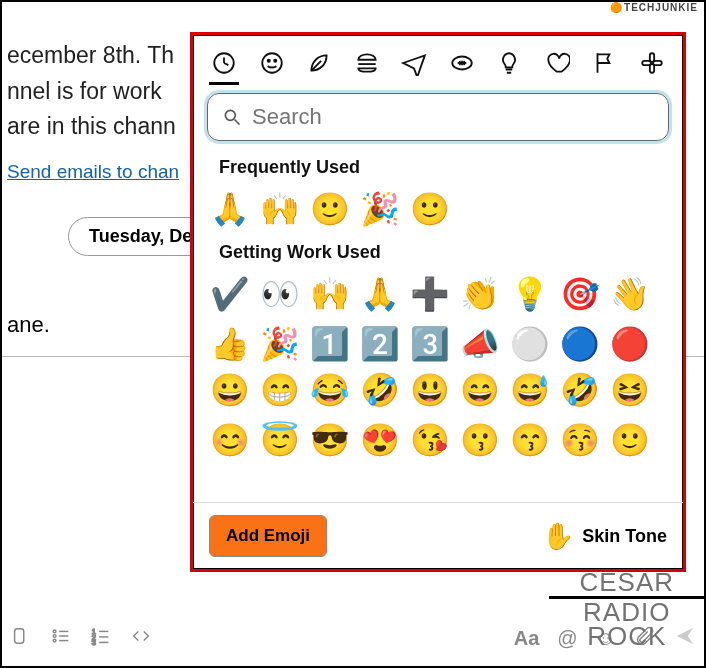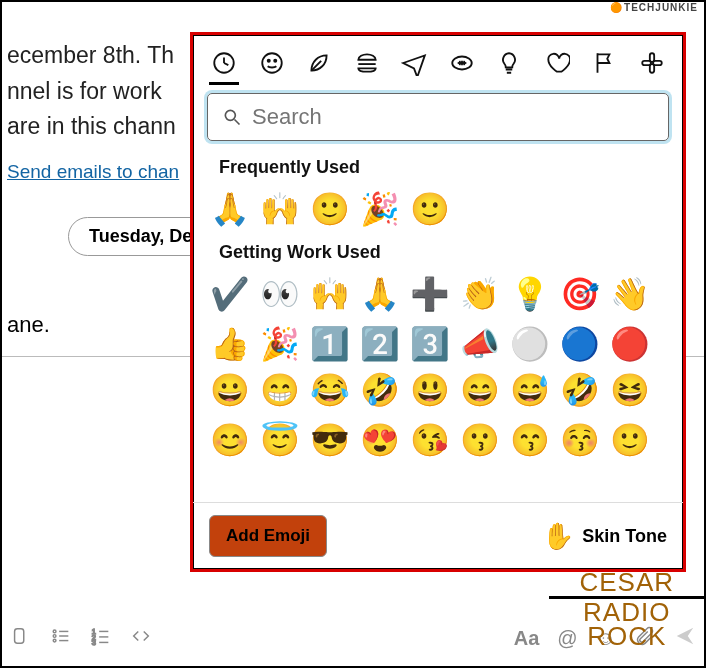--- a/index.html
+++ b/index.html
@@ -20,39 +20,39 @@
   .toolbar .send{color:#bbb}
 
   
   .picker { position:absolute; top:30px; left:188px; width:496px; height:540px; background:#fff; border:3px solid #d80000; box-shadow:0 0 0 1px #000 inset; display:flex; flex-direction:column; }
   .tabrow { display:flex; align-items:center; justify-content:space-between; padding:8px 14px 0 14px; }
   .tab { width:34px; height:40px; display:flex; align-items:center; justify-content:center; position:relative;}
   .tab svg{width:26px;height:26px;stroke:#111;fill:none;stroke-width:1.7}
   .tab.active::after{content:"";position:absolute;left:2px;right:2px;bottom:-2px;height:3px;background:#000;}
 
   .search-wrap{ padding:10px 14px 6px 14px;}
-  .search { display:flex; align-items:center; gap:10px; border:1px solid #666; border-radius:5px; padding:10px 14px; font-size:22px; color:#555; box-shadow:0 0 0 3px #bfe3f1;}
+  .search { display:flex; align-items:center; gap:10px; border:1px solid #666; border-radius:12px; padding:10px 14px; font-size:22px; color:#555; box-shadow:0 0 0 3px #bfe3f1;}
   .search svg{width:20px;height:20px;stroke:#555;fill:none;stroke-width:2}
   .search input{border:0;outline:0;font-size:22px;flex:1;background:transparent}
 
   .scroll { flex:1; overflow-y:auto; padding:0 14px 6px 14px; position:relative;}
   .scroll::-webkit-scrollbar{width:16px;background:#eee}
   .scroll::-webkit-scrollbar-thumb{background:#999;border-radius:3px}
 
   .sect { font-size:18px; font-weight:700; margin:10px 0 8px 12px; color:#111;}
   .grid { display:grid; grid-template-columns: repeat(9, 46px); gap:4px 4px; }
   .emoji { width:46px; height:46px; display:flex; align-items:center; justify-content:center; font-size:32px; cursor:pointer; border-radius:6px;}
 
   .footer { border-top:1px solid #ddd; padding:12px 16px; display:flex; align-items:center; gap:10px;}
-  .add-btn{ border:1px solid #888; background:#c2410c; border-radius:6px; padding:10px 16px; font-size:17px; font-weight:600; cursor:pointer;}
+  .add-btn{ border:1px solid #888; background:#f97316; border-radius:6px; padding:10px 16px; font-size:17px; font-weight:600; cursor:pointer;}
   .footer .spacer{flex:1}
   .skin { display:flex; align-items:center; gap:8px; font-size:18px; font-weight:600; cursor:pointer;}
   .skin-swatch{font-size:26px}
 
-  .brand{position:absolute; right:30px; bottom:18px; font-family:Impact,sans-serif; color:#a16207; text-align:center; line-height:0.9; font-size:26px; letter-spacing:1px; pointer-events:none;margin-left:44px; }
+  .brand{position:absolute; right:30px; bottom:18px; font-family:Impact,sans-serif; color:#737373; text-align:center; line-height:0.9; font-size:26px; letter-spacing:1px; pointer-events:none;margin-left:44px; }
   .brand hr{border:0;border-top:3px solid #000; margin:2px -30px}
 </style>
 </head>
 <body>
 
 <div class="watermark-tj">🟠<b>TECHJUNKIE</b></div>
 
 <div class="background">
   <div class="bg-text"><span>ecember 8th. Th</span></div>
   <div class="bg-text"><span>nnel is for work</span></div>

